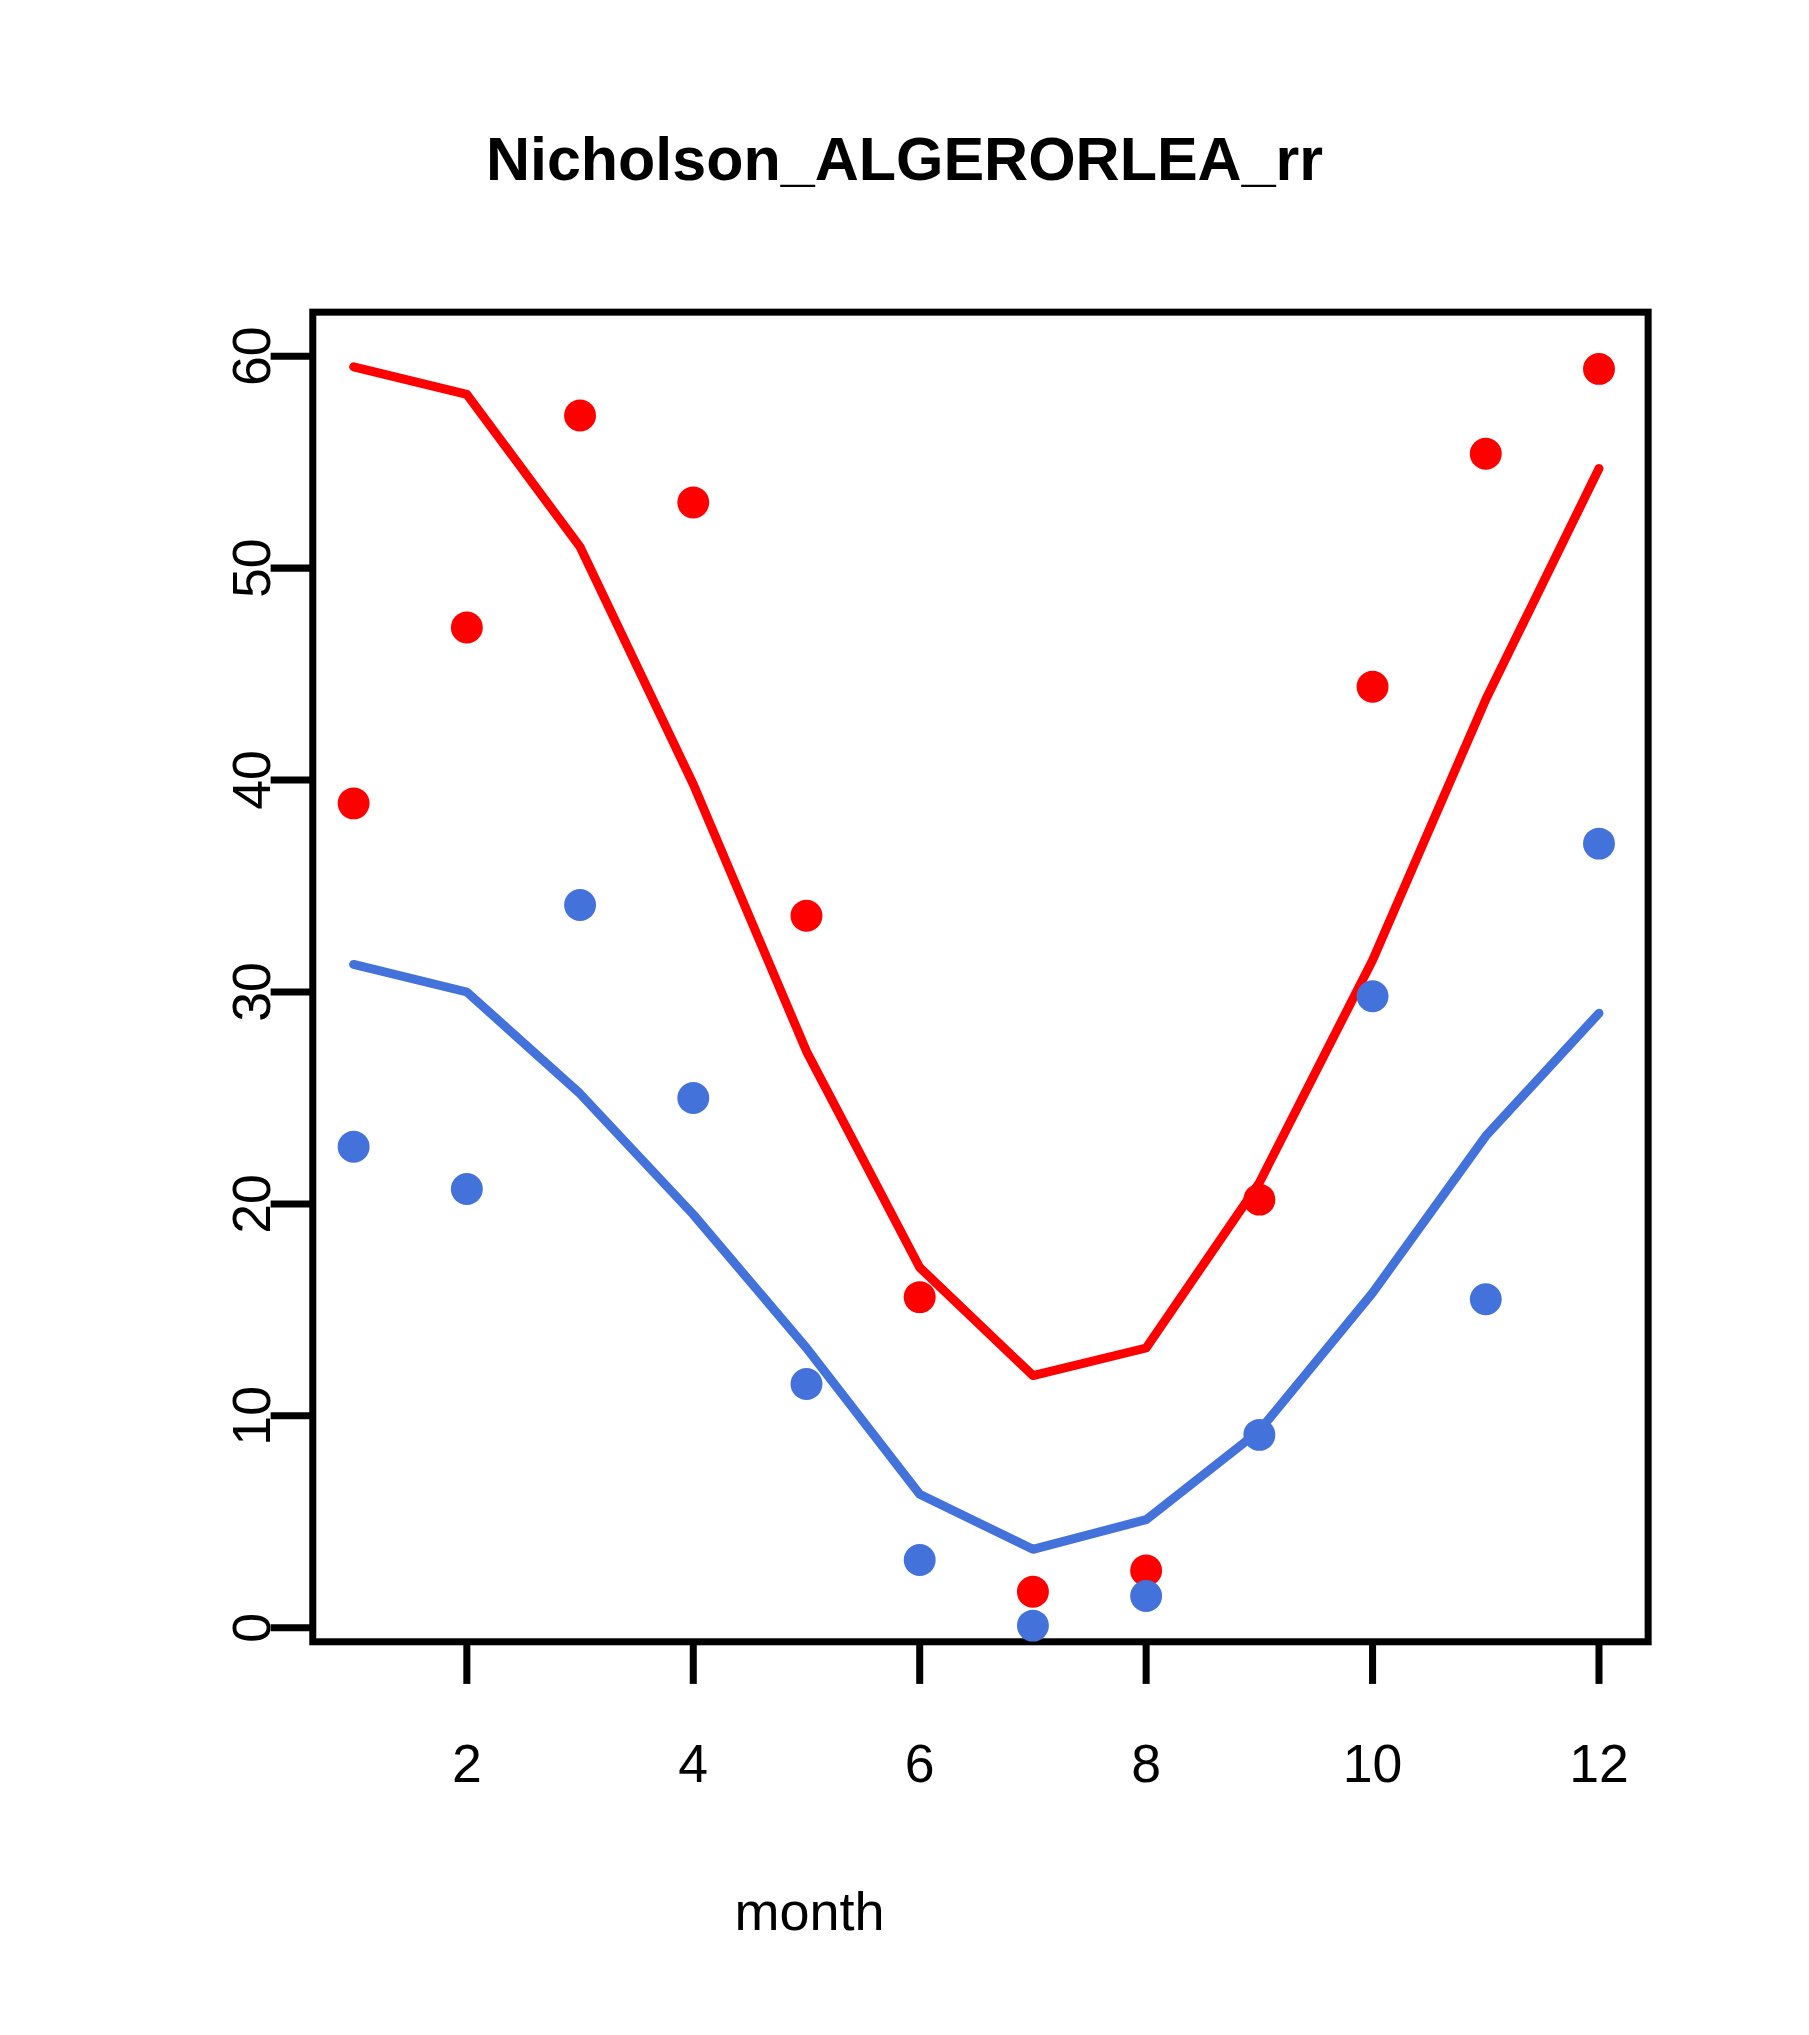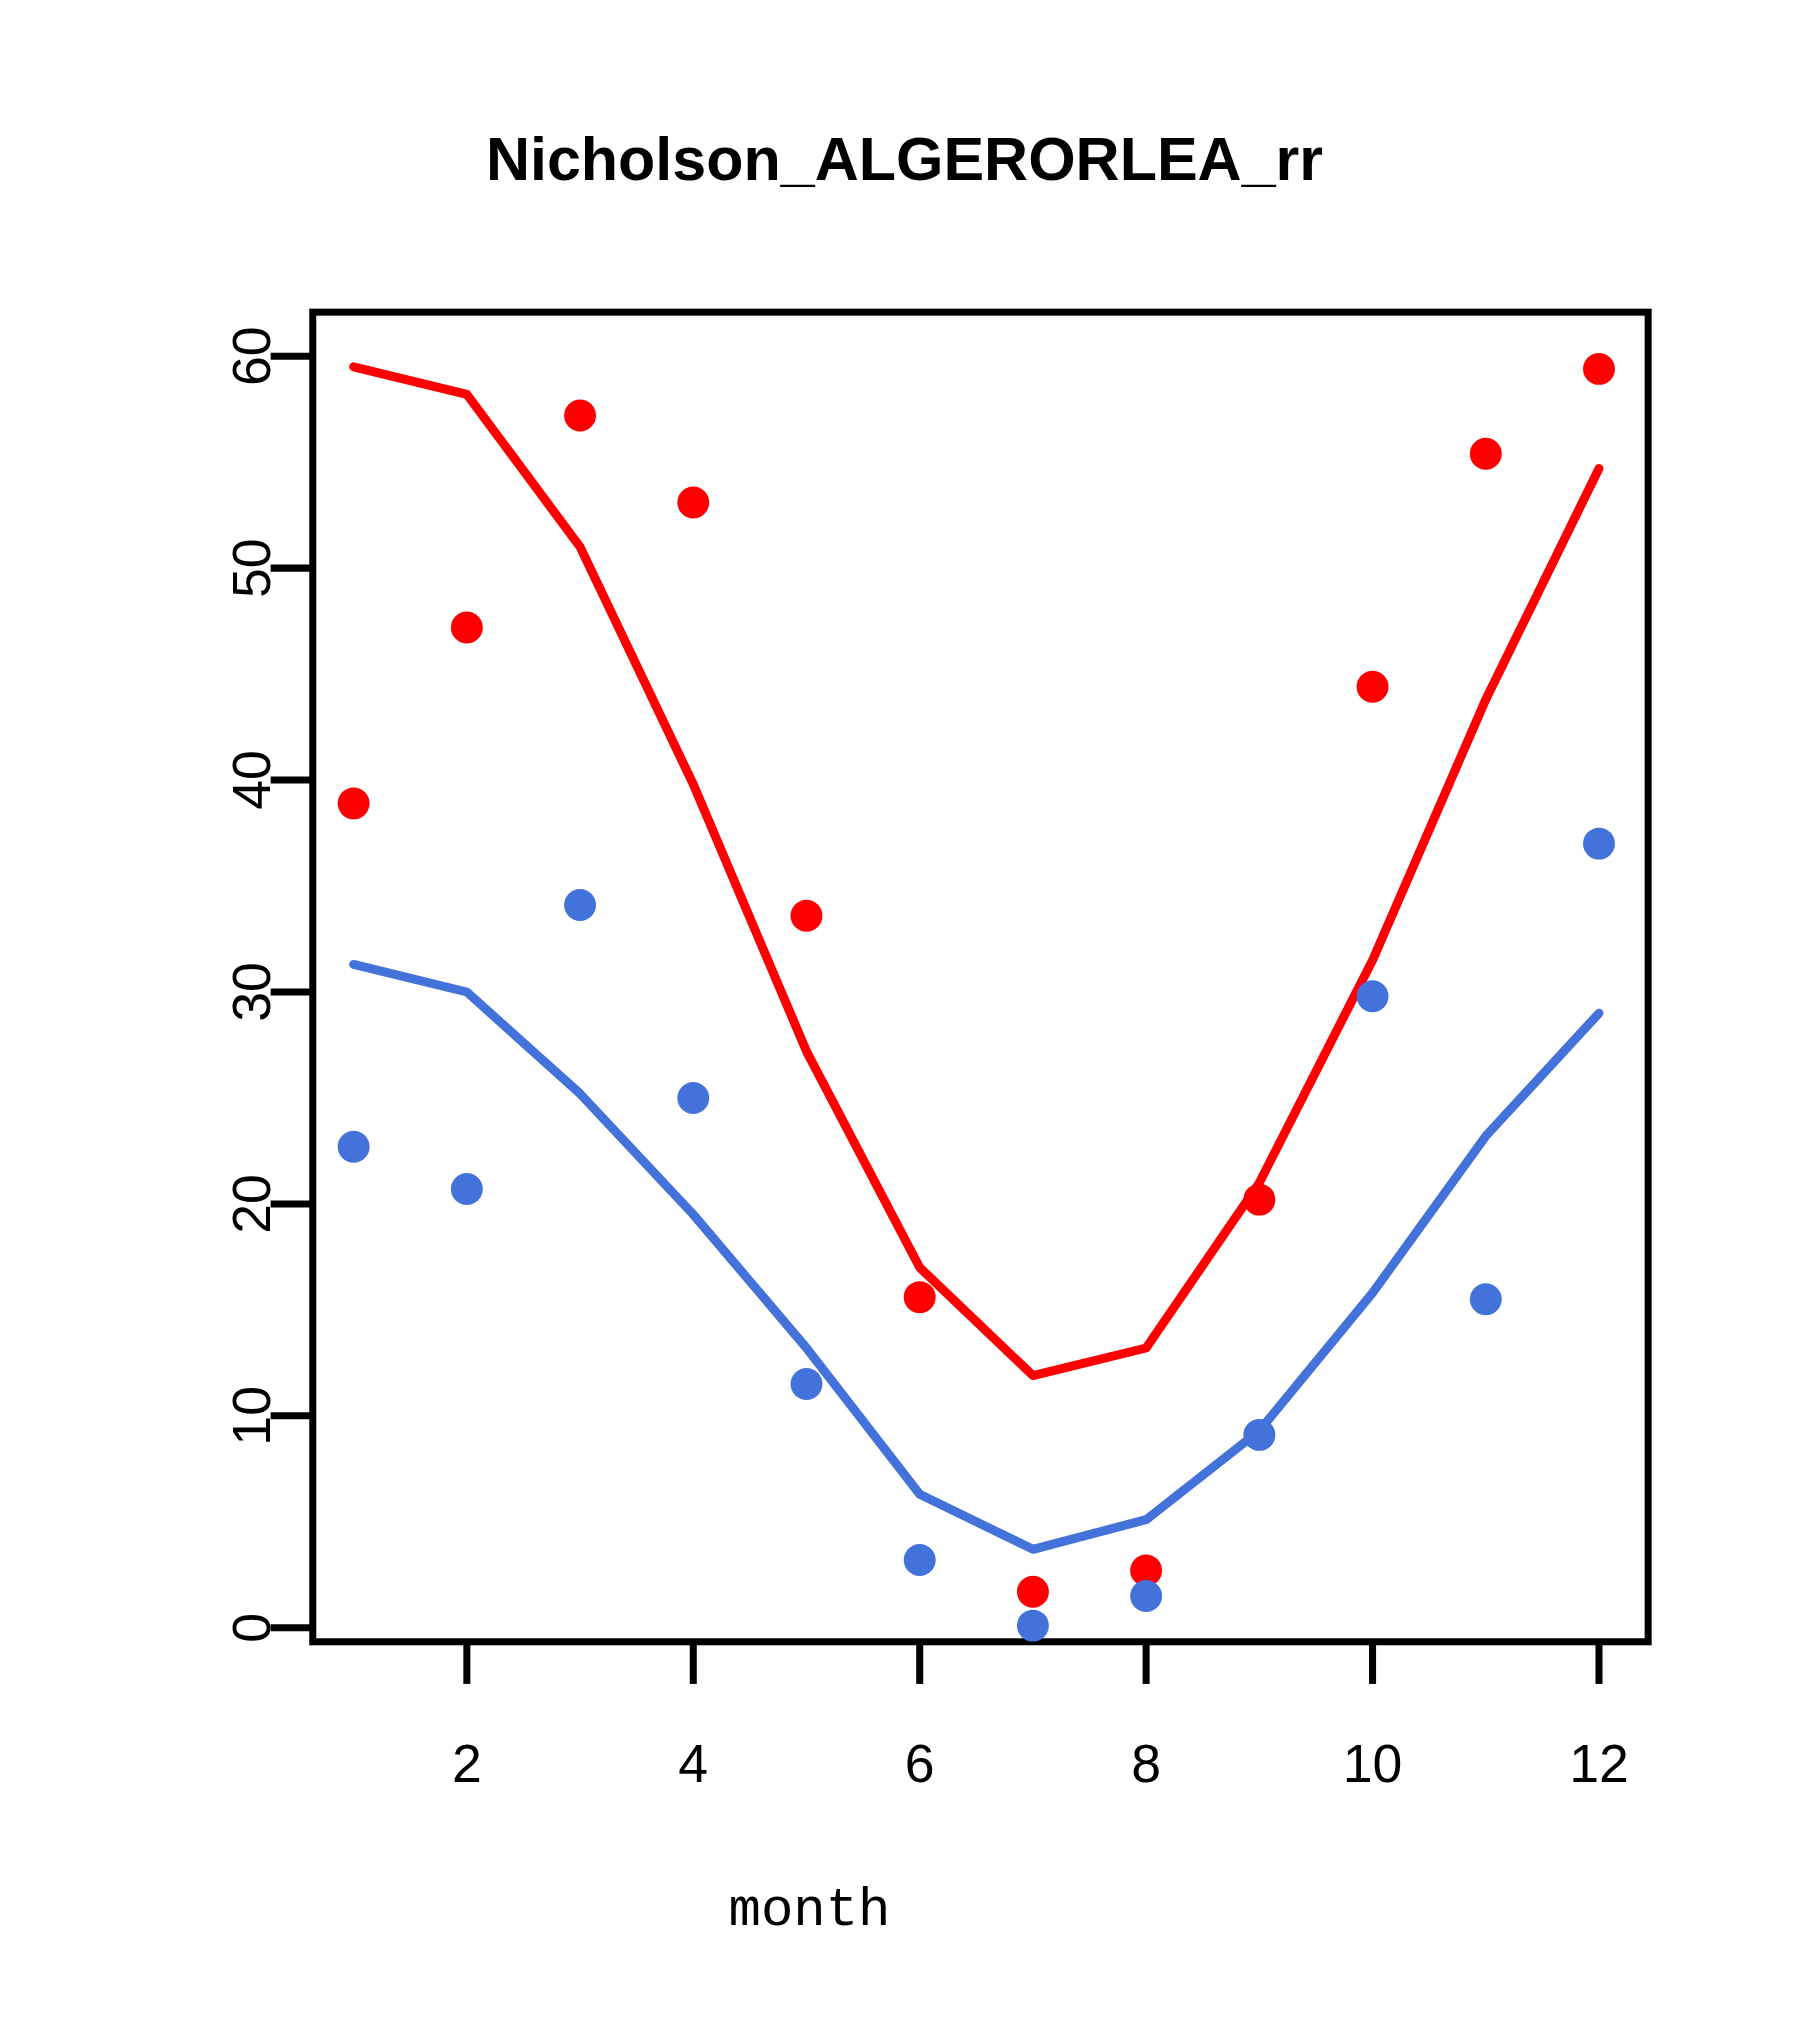--- a/index.html
+++ b/index.html
@@ -35,21 +35,21 @@
     margin-top: 24px;
   }
   #xlab {
     position: absolute;
     left: 0;
     top: 1880px;
     width: 1619px;
     text-align: center;
     font-size: 54px;
     color: #000000;
-    font-family: Liberation Mono, monospace;
+    font-family: Liberation Sans, sans-serif;
   }
   svg#chart-svg {
     position: absolute;
     left: 0; top: 0;
     width: 1809px;
     height: 2035px;
     display: block;
   }
   .axis-tick-label {
     font-family: "Liberation Sans", sans-serif;

